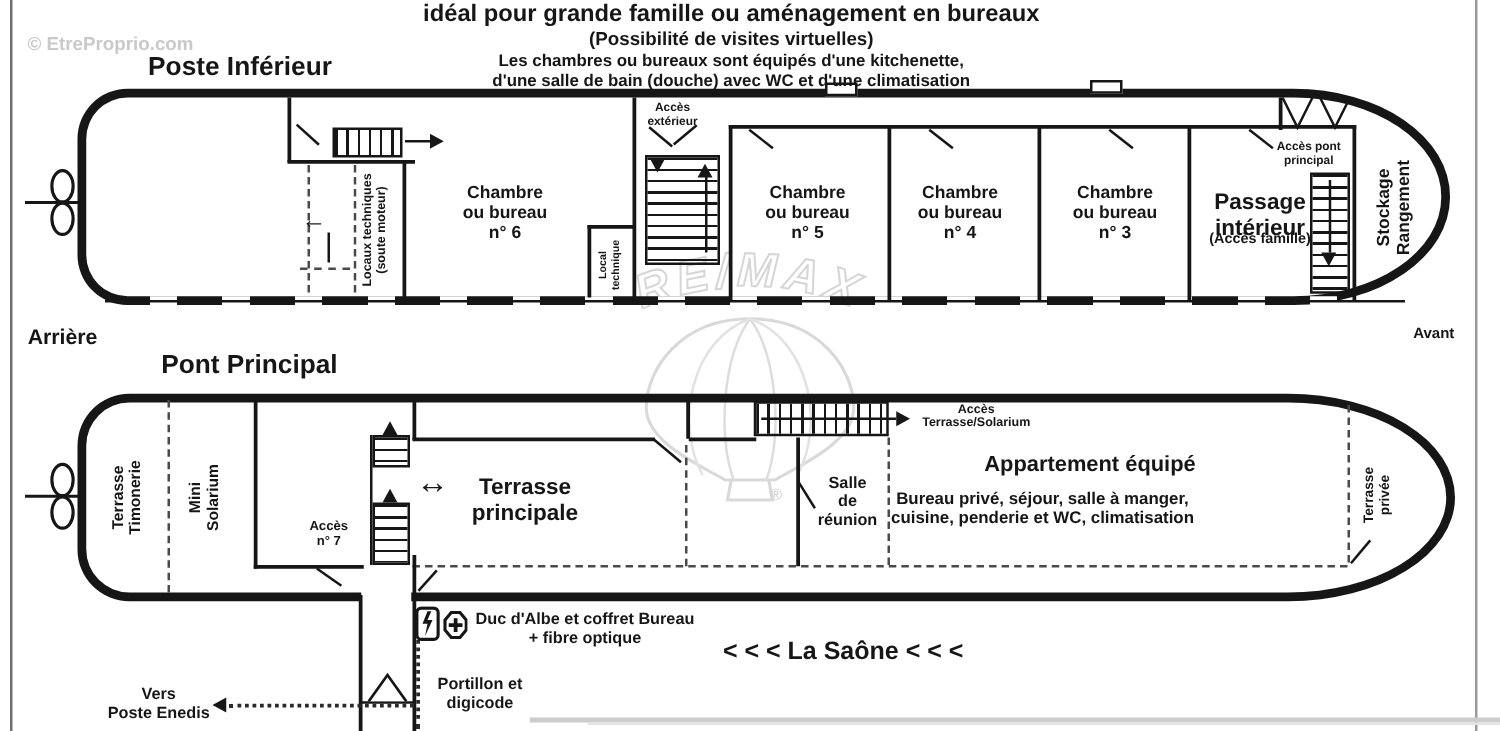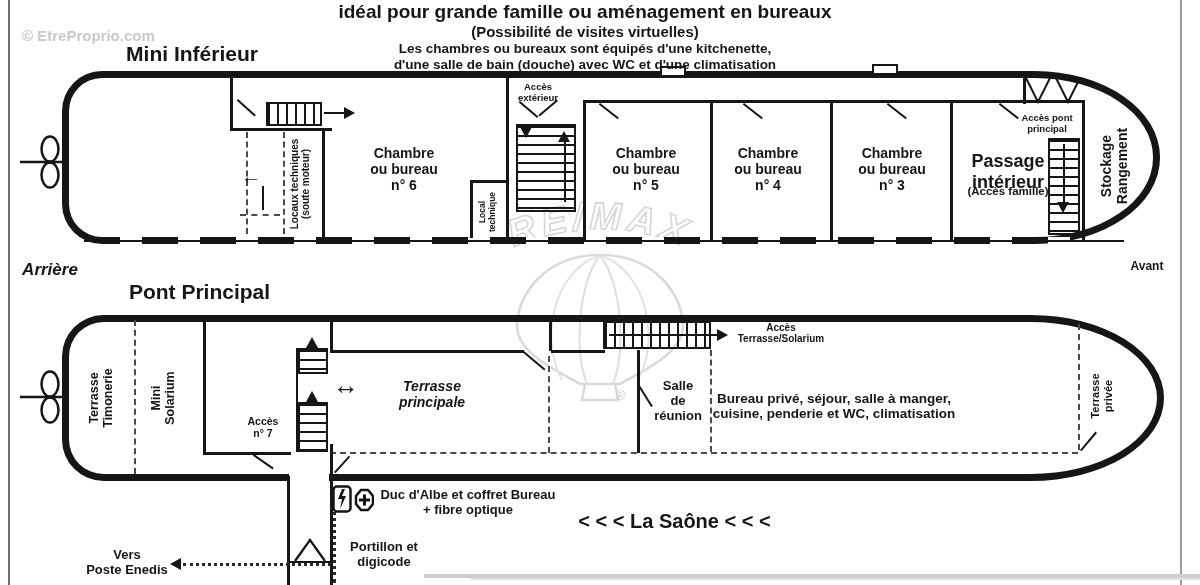--- a/index.html
+++ b/index.html
@@ -57,22 +57,22 @@
     <path d="M115 184 L112 200 L148 200 L145 184" fill="none" stroke="#d9d9d9" stroke-width="2.5"></path>
     <text x="146" y="200" font-size="13" fill="#cfcfcf">®</text>
   </svg>
 
   <div class="lbl" style="left:22px;top:27px;width:170px;text-align:left;font-size:15px;color:#c9c9c9;">© EtreProprio.com</div>
   <div class="lbl" style="left:180px;top:1px;width:810px;font-size:19px;">idéal pour grande famille ou aménagement en bureaux</div>
   <div class="lbl" style="left:180px;top:23px;width:810px;font-size:15px;">(Possibilité de visites virtuelles)</div>
   <div class="lbl" style="left:180px;top:41px;width:810px;font-size:13.5px;">Les chambres ou bureaux sont équipés d'une kitchenette,</div>
   <div class="lbl" style="left:180px;top:57px;width:810px;font-size:13.5px;">d'une salle de bain (douche) avec WC et d'une climatisation</div>
 
-  <div class="lbl" style="left:92px;top:42px;width:200px;font-size:21px;">Mini Inférieur</div>
-  <div class="lbl" style="left:10px;top:260px;width:80px;font-size:17px;font-style:italic;">Arrière</div>
+  <div class="lbl" style="left:92px;top:42px;width:200px;font-size:21px;">Poste Inférieur</div>
+  <div class="lbl" style="left:10px;top:260px;width:80px;font-size:17px;">Arrière</div>
   <div class="lbl" style="left:92px;top:280px;width:215px;font-size:21px;">Pont Principal</div>
   <div class="lbl" style="left:1112px;top:260px;width:70px;font-size:12px;">Avant</div>
 
   <div class="hull" style="left:62px;top:71px;width:1098px;height:173px;border-radius:40px 125px 125px 40px / 40px 86px 86px 40px;"></div>
 
   <div style="position:absolute;left:84px;top:237px;width:1040px;height:8px;z-index:4;background:repeating-linear-gradient(90deg, transparent 0 36px, #fff 36px 58px);"></div>
   <div style="position:absolute;left:84px;top:240px;width:1040px;height:2px;background:#161616;z-index:4;"></div>
   <div class="notch" style="left:660px;top:66px;width:26px;height:11px;"></div>
   <div class="notch" style="left:872px;top:64px;width:26px;height:11px;"></div>
 
@@ -178,38 +178,39 @@
   <div class="stv" style="left:298px;top:402px;width:30px;height:50px;"></div>
   <div class="tri tri-u" style="left:306px;top:391px;"></div>
   <div class="wall" style="left:330px;top:319px;width:3px;height:33px;"></div>
   <div class="lbl" style="left:330px;top:371px;width:32px;font-size:26px;">↔</div>
 
   <div class="wall" style="left:330px;top:350px;width:194px;height:3px;"></div>
   <div class="door" style="left:524px;top:351px;width:28px;transform:rotate(40deg);"></div>
   <div class="wall" style="left:549px;top:320px;width:3px;height:31px;"></div>
   <div class="wall" style="left:551px;top:350px;width:54px;height:3px;"></div>
   <div class="dashv" style="left:548px;top:356px;height:97px;"></div>
-  <div class="lbl" style="left:342px;top:379px;width:180px;font-size:14px;font-style:italic;">Terrasse
+  <div class="lbl" style="left:330px;top:379px;width:180px;font-size:18px;">Terrasse
 principale</div>
   <div class="dashh" style="left:330px;top:452px;width:748px;"></div>
   <div class="door" style="left:334px;top:472px;width:22px;transform:rotate(-48deg);"></div>
 
   <div class="sth" style="left:603px;top:321px;width:108px;height:28px;"></div>
   <div class="wall" style="left:609px;top:334px;width:108px;height:2px;"></div>
   <div class="tri tri-r" style="left:717px;top:329px;"></div>
   <div class="lbl" style="left:722px;top:322px;width:118px;font-size:10px;">Accès
 Terrasse/Solarium</div>
 
   <div class="wall" style="left:637px;top:350px;width:3px;height:103px;"></div>
   <div class="door" style="left:639px;top:384px;width:26px;transform:rotate(58deg);"></div>
   <div class="lbl" style="left:644px;top:379px;width:68px;font-size:13px;">Salle
 de
 réunion</div>
   <div class="dashv" style="left:710px;top:350px;height:102px;"></div>
 
+  <div class="lbl" style="left:742px;top:362px;width:260px;font-size:17.5px;">Appartement équipé</div>
   <div class="lbl" style="left:674px;top:391px;width:320px;font-size:13.5px;">Bureau privé, séjour, salle à manger,
 cuisine, penderie et WC, climatisation</div>
   <div class="dashv" style="left:1078px;top:324px;height:126px;"></div>
   <div class="door" style="left:1080px;top:450px;width:24px;transform:rotate(-50deg);"></div>
   <div class="lbl rot" style="left:1065px;top:381px;width:78px;height:30px;font-size:11px;">Terrasse
 privée</div>
 
   <div class="wall" style="left:287px;top:476px;width:3px;height:109px;"></div>
   <div class="wall" style="left:330px;top:444px;width:3px;height:141px;"></div>
   <svg class="svgel" style="left:291px;top:537px;" width="38" height="26" viewBox="0 0 38 26">

